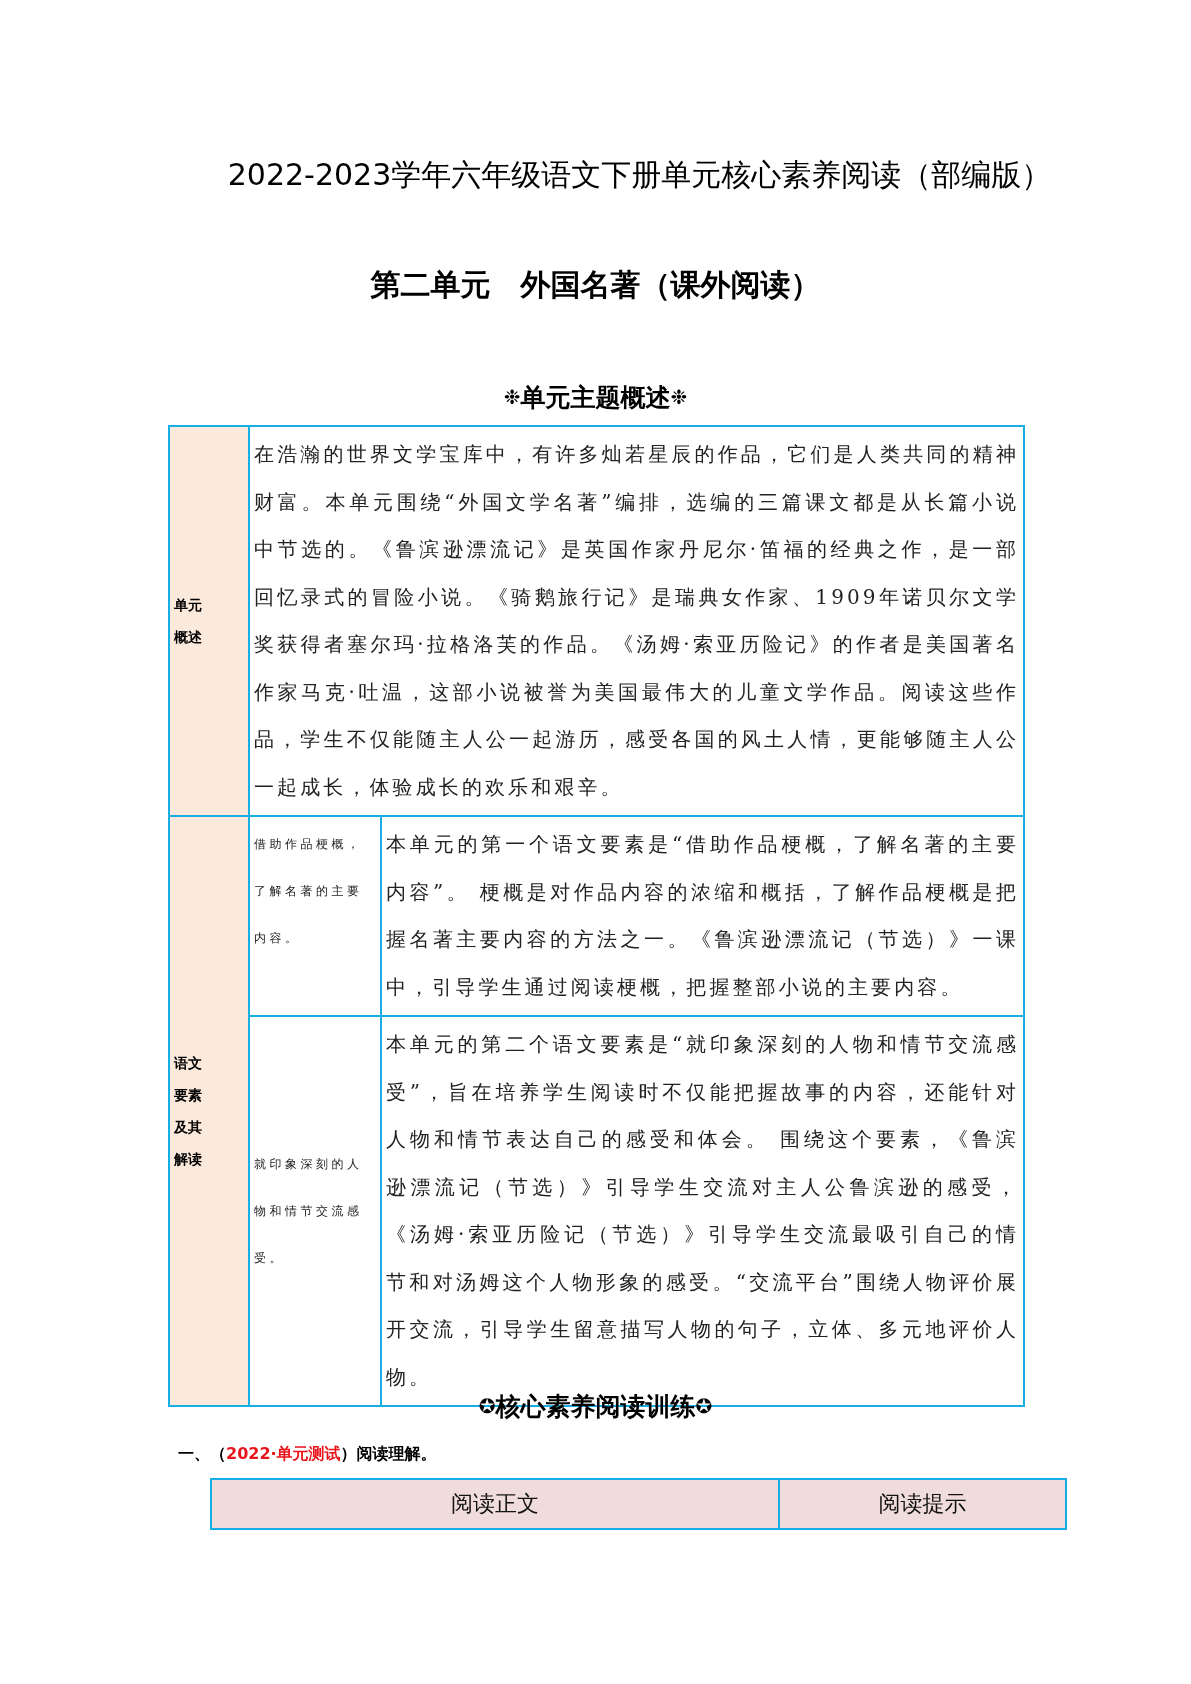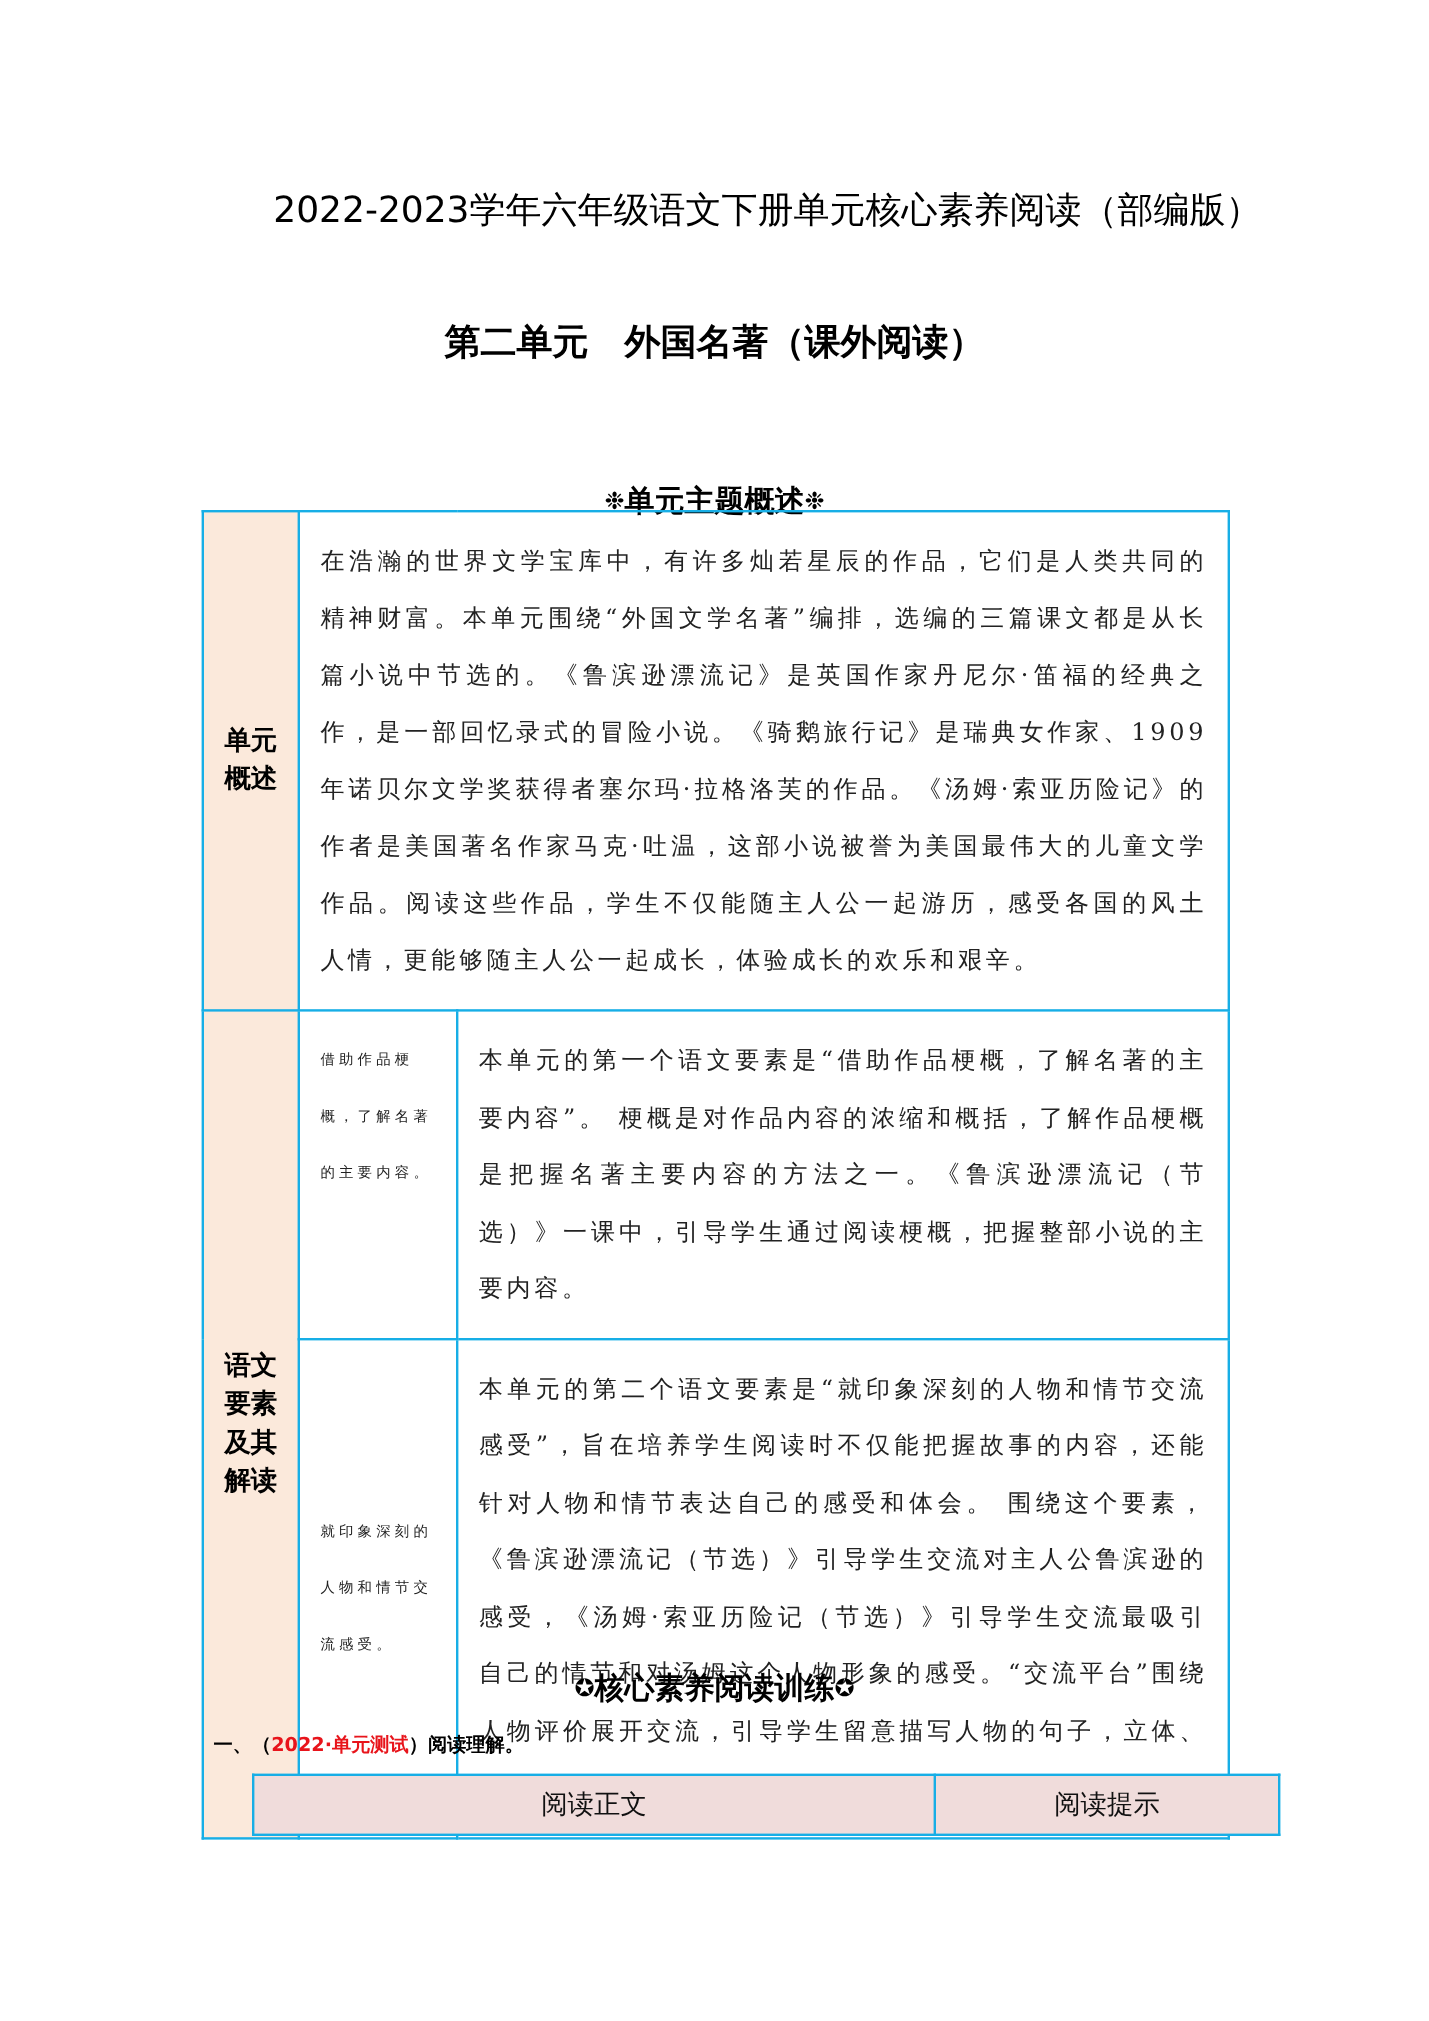--- a/index.html
+++ b/index.html
@@ -12,34 +12,34 @@
     font-size: 30px; letter-spacing: 0px; font-weight: normal; color: #000; padding-left: 44px;
   }
   .subtitle {
     position: absolute; left: 0; top: 265px; width: 1191px; text-align: center;
     font-size: 30px; font-weight: bold; color: #000; white-space: pre;
   }
   .section-head {
     position: absolute; left: 0; width: 1191px; text-align: center;
     font-size: 25px; font-weight: bold; color: #000;
   }
-  .section-head.s1 { top: 381px; margin-top: 20px; }
+  .section-head.s1 { top: 381px; }
   .section-head.s2 { top: 1390px; }
   .deco { font-size: 20px; vertical-align: 2px; }
 
   table.overview {
     position: absolute; left: 168px; top: 425px; width: 855px;
     border-collapse: collapse; table-layout: fixed;
   }
   table.overview td {
-    border: 2px solid #17aee6; vertical-align: top; padding: 17px;
+    border: 2px solid #17aee6; vertical-align: top; padding: 4px;
   }
   .label-cell {
-    background: #fbe9db; text-align: right; vertical-align: middle !important;
-    font-weight: bold; font-size: 22px; color: #000; line-height: 32px;
+    background: #fbe9db; text-align: left; vertical-align: middle !important;
+    font-weight: bold; font-size: 14px; color: #000; line-height: 32px;
   }
   .body-text {
     font-family: "DejaVu Serif", "Liberation Serif", serif;
     font-size: 20px; line-height: 47.5px; letter-spacing: 3.1px; color: #222;
     padding: 0 8px 0 12px; text-align: justify;
   }
   .sub-label {
     font-family: "DejaVu Serif", "Liberation Serif", serif;
     font-size: 12px; line-height: 47px; letter-spacing: 3.5px; color: #222;
     padding: 0 6px 0 12px;

